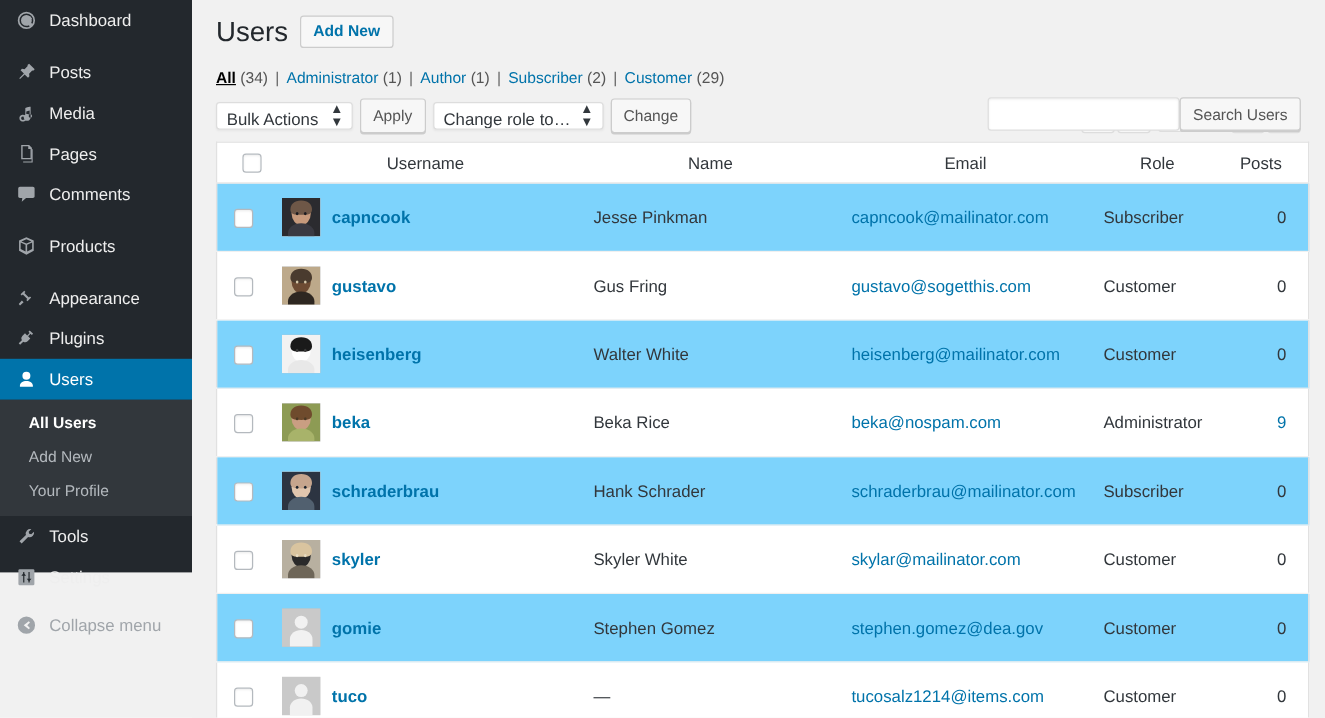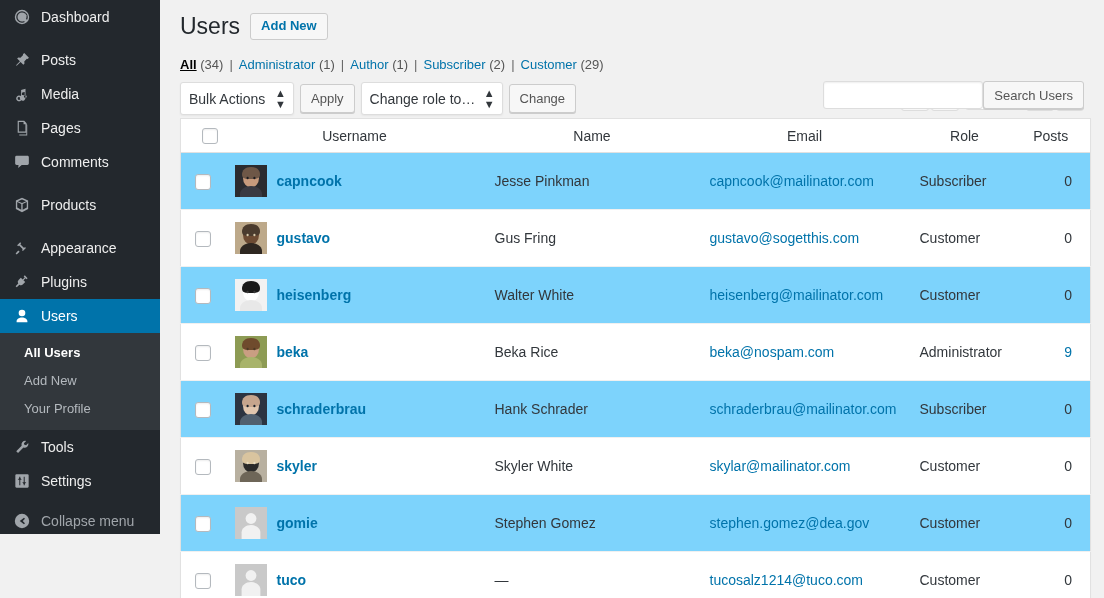--- a/index.html
+++ b/index.html
@@ -8,21 +8,21 @@
     width: 1104px; height: 598px;
     overflow: hidden;
     background: #f1f1f1;
     font-family: "Liberation Sans", sans-serif;
     -webkit-font-smoothing: antialiased;
   }
 
   
   #adminmenu {
     position: absolute; top: 0; left: 0;
-    width: 160px; height: 534px;
+    width: 160px; height: 477px;
     background: #23282d;
     color: #eee;
     font-size: 14px;
   }
   .menu-top {
     position: relative;
     display: flex; align-items: center;
     height: 34px;
     padding-left: 12px;
     color: #eee;
@@ -130,21 +130,21 @@
     position: absolute; left: 0; top: 0;
   }
   select.wpselect {
     -webkit-appearance: none; appearance: none;
     font-family: "Liberation Sans", sans-serif;
     font-size: 14px;
     color: #32373c;
     background: #fff;
     border: 1px solid #ddd;
     border-radius: 3px;
-    height: 33px;
+    height: 23px;
     line-height: 26px;
     padding: 0 26px 0 8px;
     box-shadow: 0 1px 2px rgba(0,0,0,.05);
     cursor: pointer;
   }
   .selwrap { position: relative; display: inline-block; }
   .selwrap .arrows {
     position: absolute; right: 8px; top: 50%;
     transform: translateY(-50%);
     pointer-events: none;
@@ -626,21 +626,21 @@
                   <svg viewBox="0 0 32 32">
                     <rect width="32" height="32" fill="#c9c9c9"></rect>
                     <circle cx="16" cy="11.5" r="5.4" fill="#f1f1f1"></circle>
                     <path d="M16 18c-5.2 0-9.4 3.3-9.4 7.4V32h18.8v-6.6C25.4 21.3 21.2 18 16 18z" fill="#f1f1f1"></path>
                   </svg>
                 </span>
                 <span class="uname">tuco</span>
               </span>
             </td>
             <td class="col-name">—</td>
-            <td class="col-email"><span class="email-link">tucosalz1214@tuco.com</span></td>
+            <td class="col-email"><span class="email-link">tucosalz1214@items.com</span></td>
             <td class="col-role">Customer</td>
             <td class="col-posts"><span class="posts-zero">0</span></td>
           </tr>
         </tbody>
     </table>
 
   </div>
 </div>
 
 </body></html>

